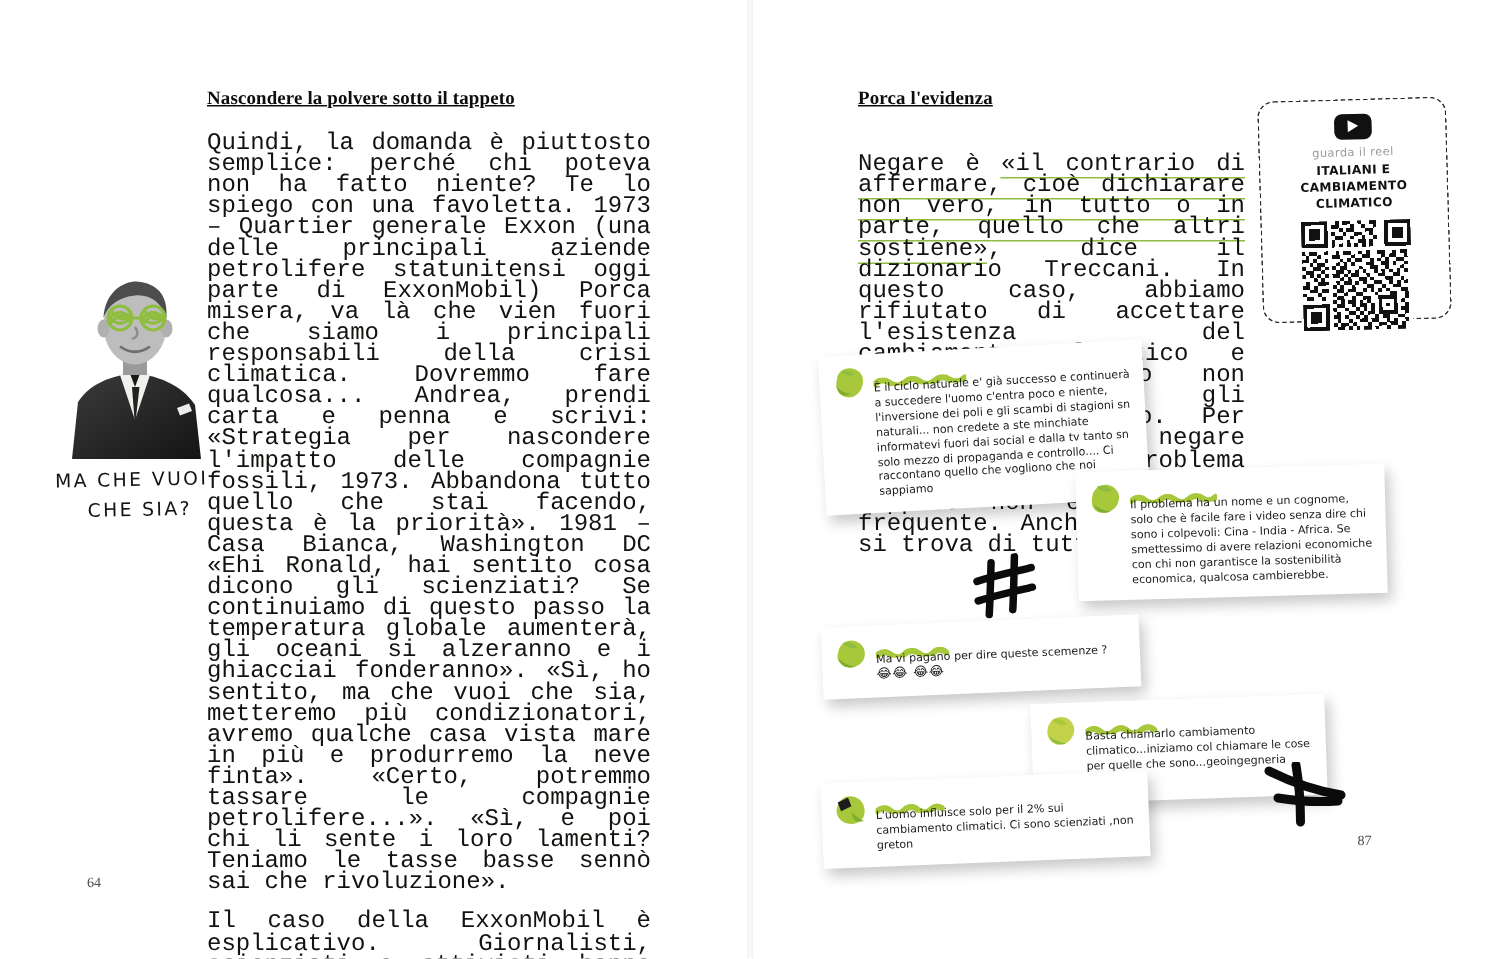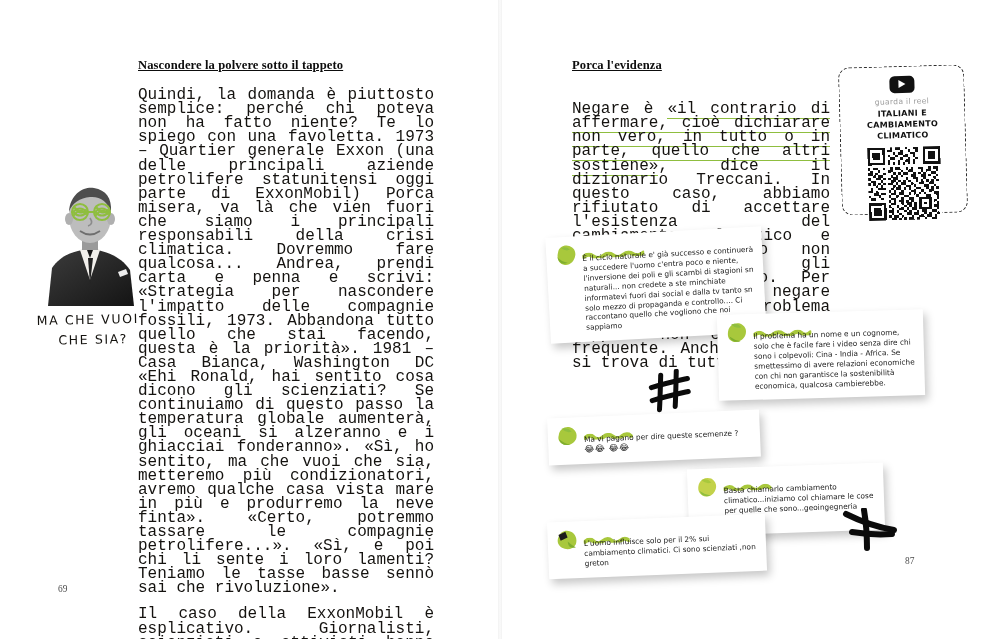--- a/index.html
+++ b/index.html
@@ -254,21 +254,21 @@
           </g>
         </g>
       </svg>
     </div>
     <div class="handwrite">
       <span>MA CHE VUOI</span>
       <span class="l2">CHE SIA?</span>
     </div>
   </div>
 
-  <div class="pageno" id="pageno-left">69</div>
+  <div class="pageno" id="pageno-left">64</div>
 
   <div class="col col-right">
     <h2 class="sec-title">Porca l'evidenza</h2>
     <p class="body"><br>
       <span>Negare è </span><span class="u-green">«il contrario di affermare, cioè dichiarare non vero, in tutto o in parte, quello che altri sostiene»</span><span>, dice il dizionario Treccani. In questo caso, abbiamo rifiutato di accettare l'esistenza del cambiamento climatico e abbiamo dichiarato non vero ciò che gli scienziati dicevano. Per fortuna, oggi negare l'esistenza del problema nascondendolo sotto il tappeto non è più così frequente. Anche se online si trova di tutto.</span>
     </p>
   </div>
 
   <div class="reelbox">
     <div class="yt-play"></div>

